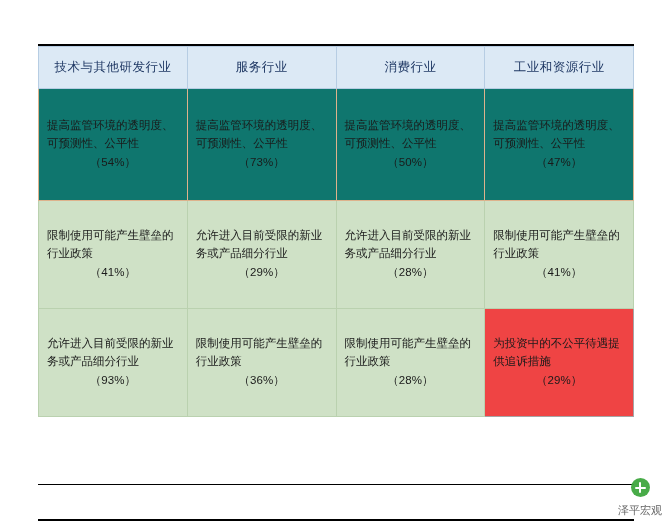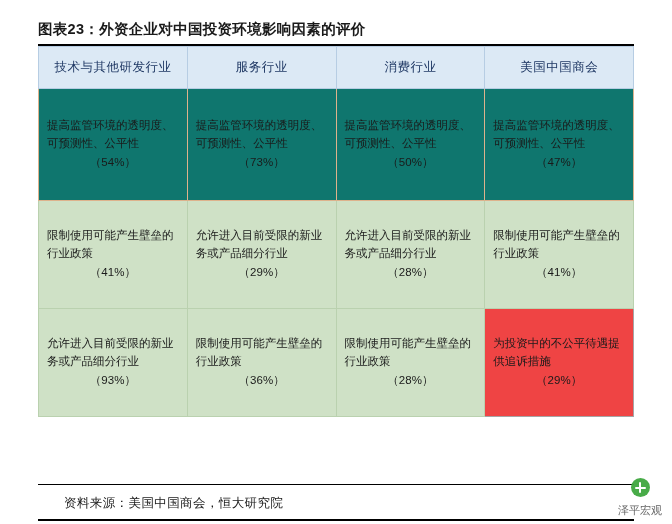--- a/index.html
+++ b/index.html
@@ -171,38 +171,35 @@
   .wm-label {
     font-size: 11px;
     color: #5a5a5a;
   }
 </style>
 </head>
 <body>
 
 <div class="page">
 
-  <div class="title-bar">
-    <span class="title-text">图表23：外资企业对中国投资环境影响因素的评价</span>
-  </div>
   <div class="title-rule"></div>
 
   <table class="table">
     <colgroup>
       <col style="width:25%">
       <col style="width:25%">
       <col style="width:25%">
       <col style="width:25%">
     </colgroup>
     <tbody>
       <tr class="head-row">
         <td>技术与其他研发行业</td>
         <td>服务行业</td>
         <td>消费行业</td>
-        <td>美国中国商会</td>
+        <td>工业和资源行业</td>
       </tr>
 
       <tr class="row1">
         <td class="cell">
           <span class="txt">提高监管环境的透明度、可预测性、公平性</span>
           <span class="pct">（54%）</span>
         </td>
         <td class="cell">
           <span class="txt">提高监管环境的透明度、可预测性、公平性</span>
           <span class="pct">（73%）</span>
@@ -251,23 +248,20 @@
         </td>
         <td class="cell grey">
           <span class="txt">为投资中的不公平待遇提供追诉措施</span>
           <span class="pct">（29%）</span>
         </td>
       </tr>
     </tbody>
   </table>
 
   <div class="source-rule-top"></div>
-  <div class="source">
-    <span class="source-text">资料来源：美国中国商会，恒大研究院</span>
-  </div>
   <div class="source-rule-bottom"></div>
 
   <div class="watermark">
     <span class="wm-badge"></span>
     <span class="wm-label">泽平宏观</span>
   </div>
 
 </div>
 
 </body></html>

